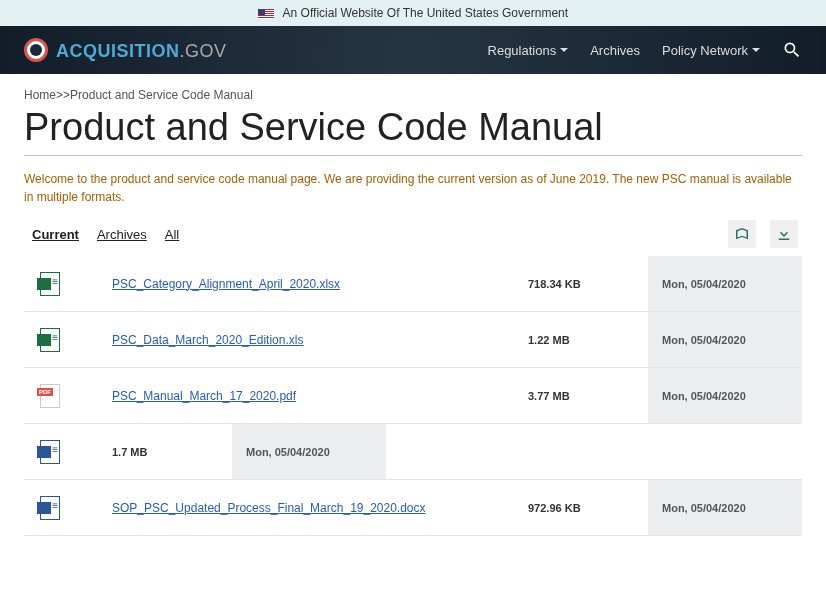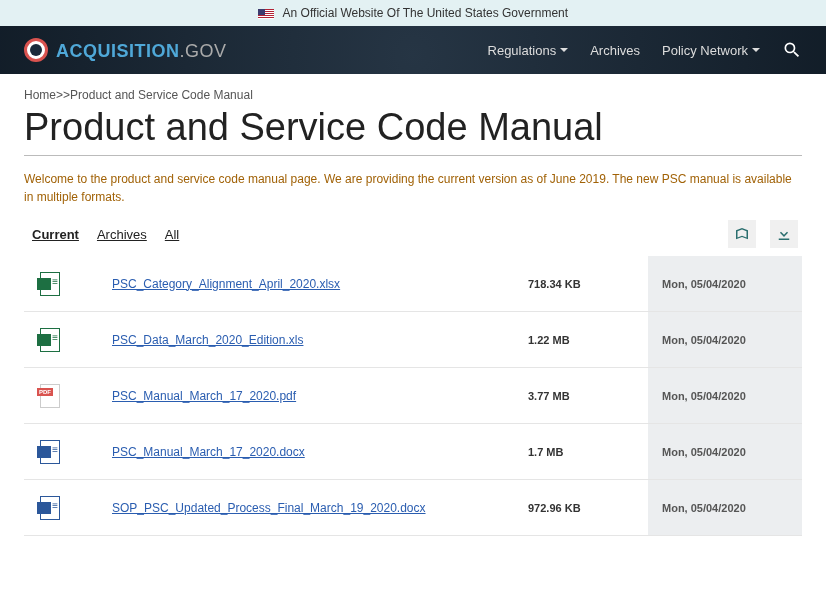--- a/index.html
+++ b/index.html
@@ -137,21 +137,20 @@
             <span class="file-ic pdf"></span>
           </div>
           <div class="col-name"><a href="#">PSC_Manual_March_17_2020.pdf</a></div>
           <div class="col-size">3.77 MB</div>
           <div class="col-update">Mon, 05/04/2020</div>
         </div>
         <div class="row">
           <div class="col-icon">
             <span class="file-ic word"></span>
           </div>
-          <div class="col-name"><a href="#">PSC_Manual_March_17_2020.docx</a></div>
           <div class="col-size">1.7 MB</div>
           <div class="col-update">Mon, 05/04/2020</div>
         </div>
         <div class="row">
           <div class="col-icon">
             <span class="file-ic word"></span>
           </div>
           <div class="col-name"><a href="#">SOP_PSC_Updated_Process_Final_March_19_2020.docx</a></div>
           <div class="col-size">972.96 KB</div>
           <div class="col-update">Mon, 05/04/2020</div>

